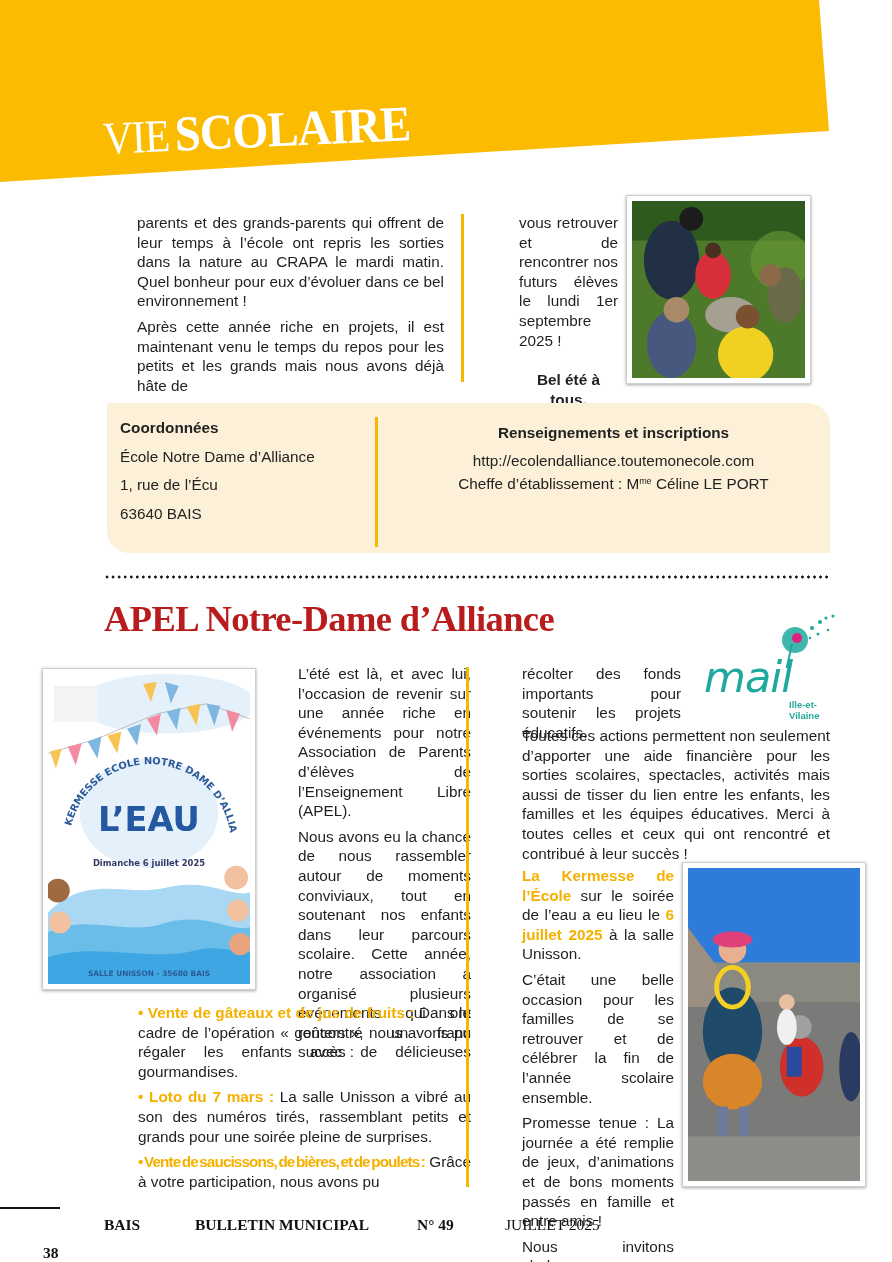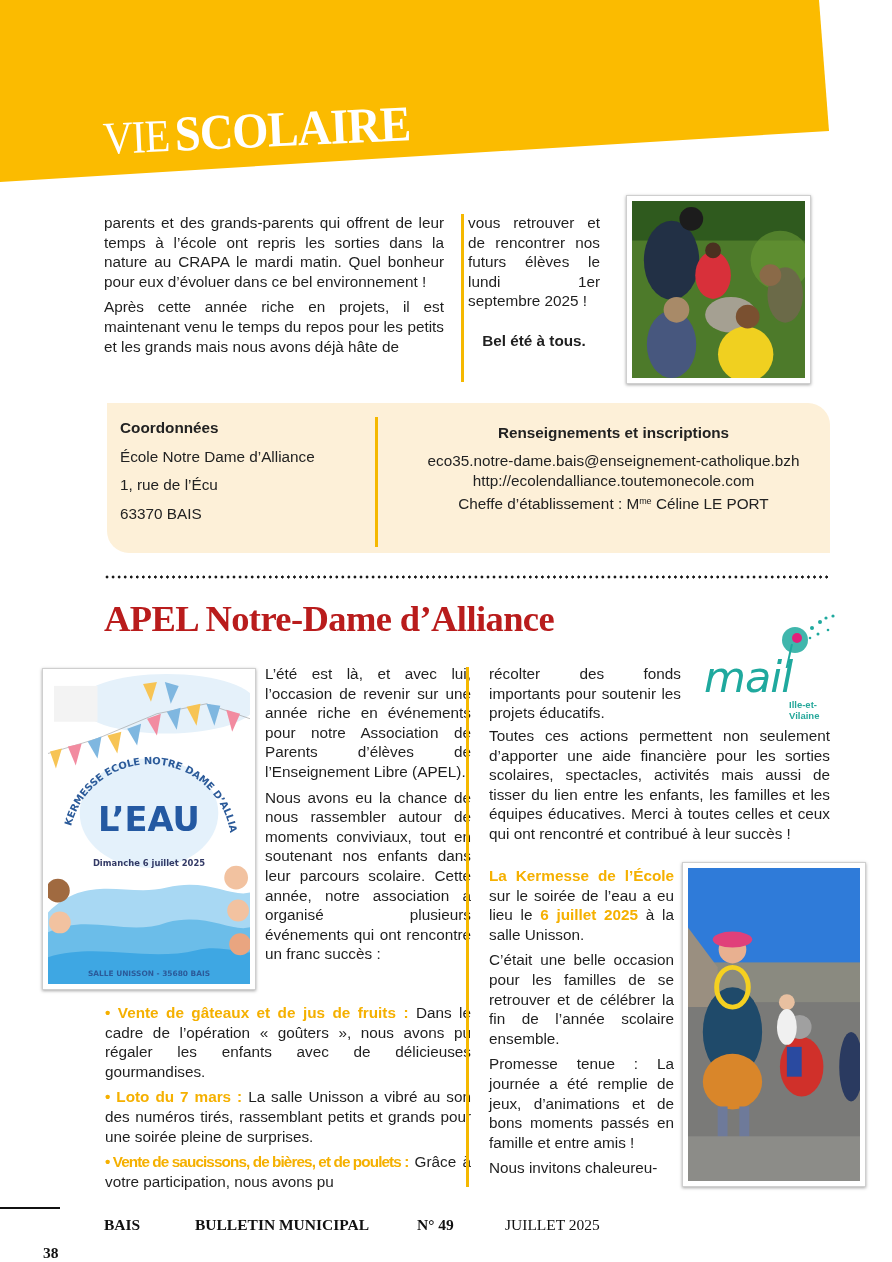--- a/index.html
+++ b/index.html
@@ -12,25 +12,25 @@
   .banner-title {
     position: absolute; left: 104px; top: 112px;
     transform: rotate(-2.6deg); transform-origin: left bottom;
     font-family: "Liberation Serif", serif; color: #ffffff; white-space: nowrap;
     line-height: 1;
   }
   .banner-title .vie { font-size: 46px; font-weight: normal; letter-spacing: -1px; transform: scaleX(0.9); display: inline-block; transform-origin: left; }
   .banner-title .scol { font-size: 50px; font-weight: bold; letter-spacing: -1px; display: inline-block; margin-left: -6px; transform: scaleX(0.93); transform-origin: left; }
 
   .body-text { font-size: 15.3px; line-height: 19.6px; text-align: justify; color: #1f1f1f; }
-  .body-text p { margin-bottom: 6px; }
+  .body-text p { margin-bottom: 6px; margin-left: 33px; }
 
   .col1 { position: absolute; left: 104px; top: 213px; width: 340px; }
   .vbar { position: absolute; width: 3px; background: #f5b800; }
-  .col2 { position: absolute; left: 468px; top: 213px; width: 132px; }
+  .col2 { position: absolute; left: 486px; top: 213px; width: 132px; }
   .bold-center { font-weight: bold; text-align: center; margin-top: 20px; }
 
   .photo-frame { position: absolute; background: #fff; border: 1px solid #cfcfcf; box-shadow: 0 1px 3px rgba(0,0,0,0.35); padding: 5px; }
   .photo { width: 100%; height: 100%; position: relative; overflow: hidden; }
 
   
   .infobox {
     position: absolute; left: 107px; top: 403px; width: 723px; height: 150px;
     background: #fdf0d8; border-radius: 0 22px 0 22px;
   }
@@ -106,26 +106,25 @@
       <circle cx="117" cy="117" r="12" fill="#7a5030"></circle>
     </svg>
   </div>
 </div>
 
 <div class="infobox">
   <div class="info-left">
     <div class="ttl">Coordonnées</div>
     <div>École Notre Dame d’Alliance</div>
     <div>1, rue de l’Écu</div>
-    <div>63370 BAIS</div>
+    <div>63640 BAIS</div>
   </div>
   <div class="info-bar"></div>
   <div class="info-right">
     <div class="ttl">Renseignements et inscriptions</div>
-    <div>eco35.notre-dame.bais@enseignement-catholique.bzh</div>
     <div>http://ecolendalliance.toutemonecole.com</div>
     <div><span>Cheffe d’établissement : M</span><sup>me</sup><span> Céline LE PORT</span></div>
   </div>
 </div>
 
 <div class="dots"></div>
 
 <div class="apel-title">APEL Notre-Dame d’Alliance</div>
 
 <div class="apel-logo">

